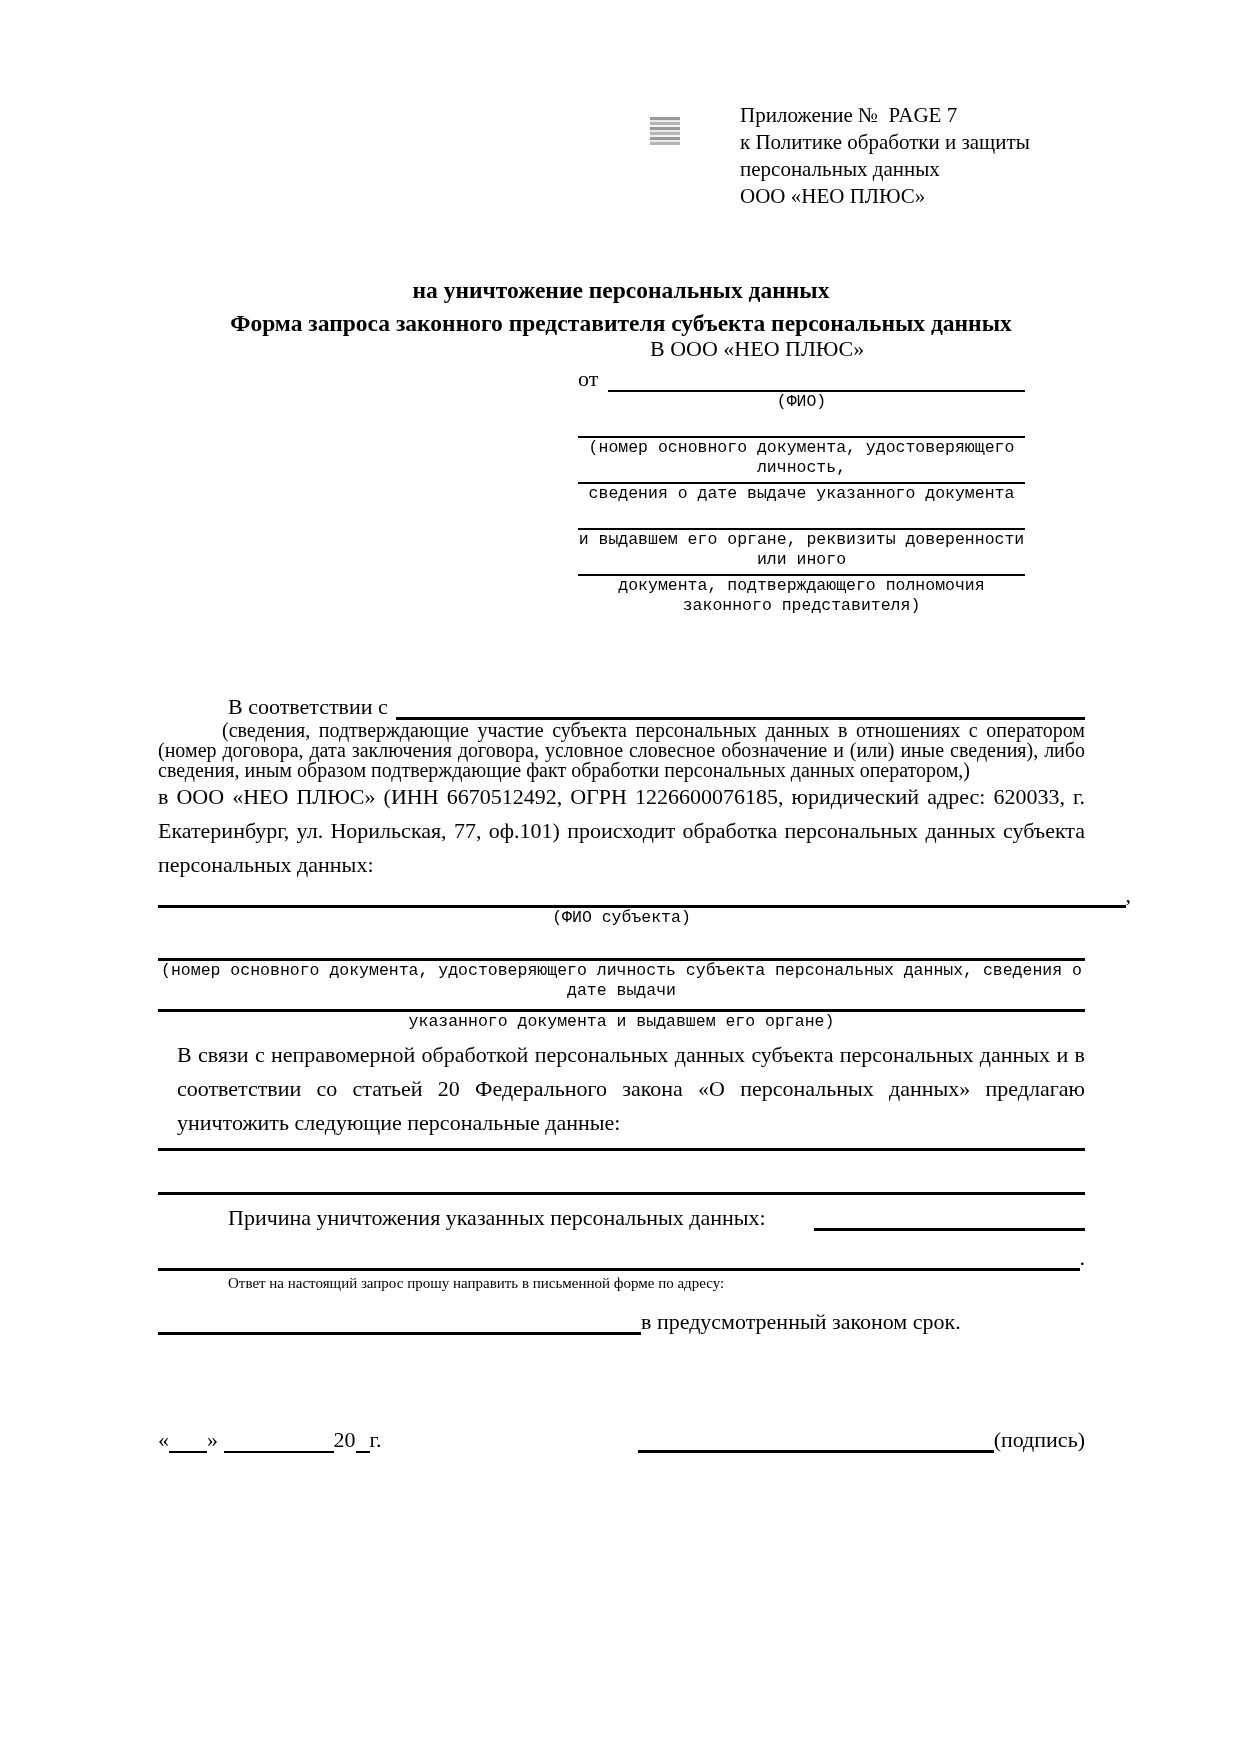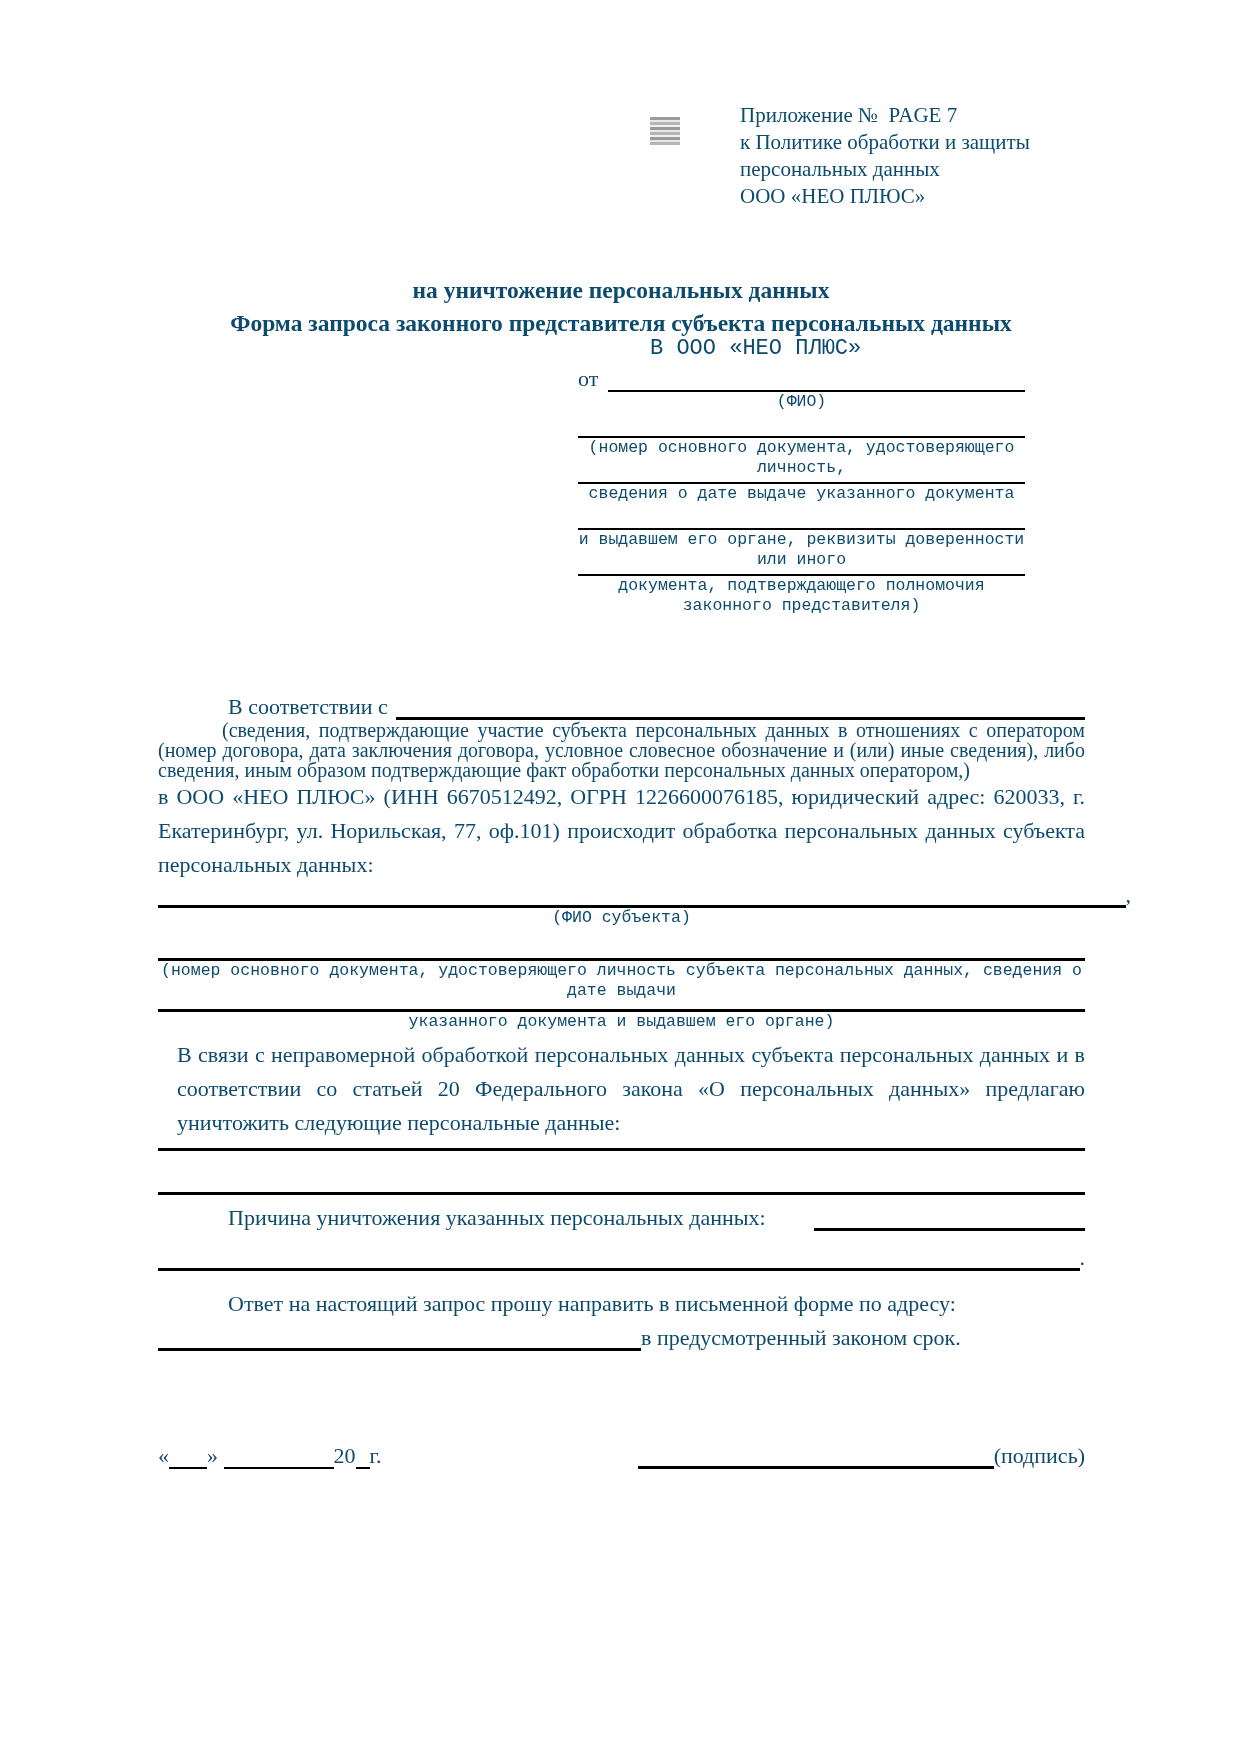--- a/index.html
+++ b/index.html
@@ -3,42 +3,42 @@
 <meta charset="utf-8">
 <style>
   * { margin:0; padding:0; box-sizing:border-box; }
   html,body { background:#888; }
   .page {
     position:relative;
     width:1242px; height:1755px;
     margin:0 auto;
     background:#ffffff;
     font-family:"Liberation Serif", "DejaVu Serif", serif;
-    color:#0c4a6e;
+    color:#000000;
     overflow:hidden;
   }
   
   .field-icon {
     position:absolute; left:650px; top:117px; width:30px; height:28px;
     background:repeating-linear-gradient(#9a9a9a 0 3px, #e8e8e8 3px 5px, #b5b5b5 5px 8px, #f2f2f2 8px 10px);
   }
   .hdr-block {
     position:absolute; left:740px; top:102px;
     font-size:21px; line-height:27px;
   }
   .hdr-line { white-space:pre-wrap; }
   .doc-title {
     position:absolute; left:120px; top:274px; width:1002px;
     text-align:center; font-weight:bold; font-size:23.5px; line-height:33px;
   }
   .content { position:absolute; left:158px; top:336px; width:927px; }
 
   
   .addr { margin-left:420px; width:447px; font-size:22px; }
-  .addr-to { height:28px; padding-left:72px;font-family:Liberation Mono, monospace; }
+  .addr-to { height:28px; padding-left:72px; }
   .flexrow { display:flex; align-items:flex-end; }
   .from-row { height:28px; }
   .from-row .lbl { padding-right:10px; }
   .fill { flex:1 1 auto; border-bottom:2px solid #000; }
   .addr .fill { border-bottom-width:2px; }
   .cap { text-align:center; font-size:16.5px; line-height:20px; height:20px;font-family:Liberation Mono, monospace; }
   .addr-line { height:26px; border-bottom:2px solid #000; }
 
   
   .acc-row { margin-top:94px; height:30px; font-size:22px; }
@@ -50,21 +50,21 @@
   .para { font-size:22px; line-height:34px; text-align:justify; }
   .line-full { height:0; border-bottom:3px solid #000; }
   .suffix-row { font-size:22px; align-items:flex-end; }
   .suffix-row .fill { border-bottom-width:3px; }
   .mt30 { margin-top:30px; } .mt28 { margin-top:28px; }
   .blank1 { margin-top:8px; } .blank2 { margin-top:41px; }
   .reason-row { margin-top:6px; height:30px; font-size:22px;gap:40px; }
   .reason-row .lbl { padding-left:70px; padding-right:8px; }
   .reason-row .fill { border-bottom-width:3px; }
   .period-row { margin-top:14px; height:26px; }
-  .answer1 { margin-top:20px; height:30px; font-size:22px; padding-left:70px; }
+  .answer1 { margin-top:4px; height:30px; font-size:15px; padding-left:70px; }
   .answer2 { height:30px; font-size:22px; }
   .answer2 .fixedfill { width:483px; border-bottom:3px solid #000; }
   .footer-row { margin-top:86px; height:32px; font-size:22px; display:flex; justify-content:space-between; align-items:flex-end; }
   .date-grp { white-space:nowrap; }
   .u { display:inline-block; border-bottom:2px solid #000; height:22px; vertical-align:bottom; }
   .u38 { width:38px; } .u110 { width:110px; } .u14 { width:14px; }
   .sig-grp { display:flex; align-items:flex-end; width:447px;justify-content:space-between; }
   .sig-grp .fill { border-bottom-width:3px; }
 </style>
 </head>

